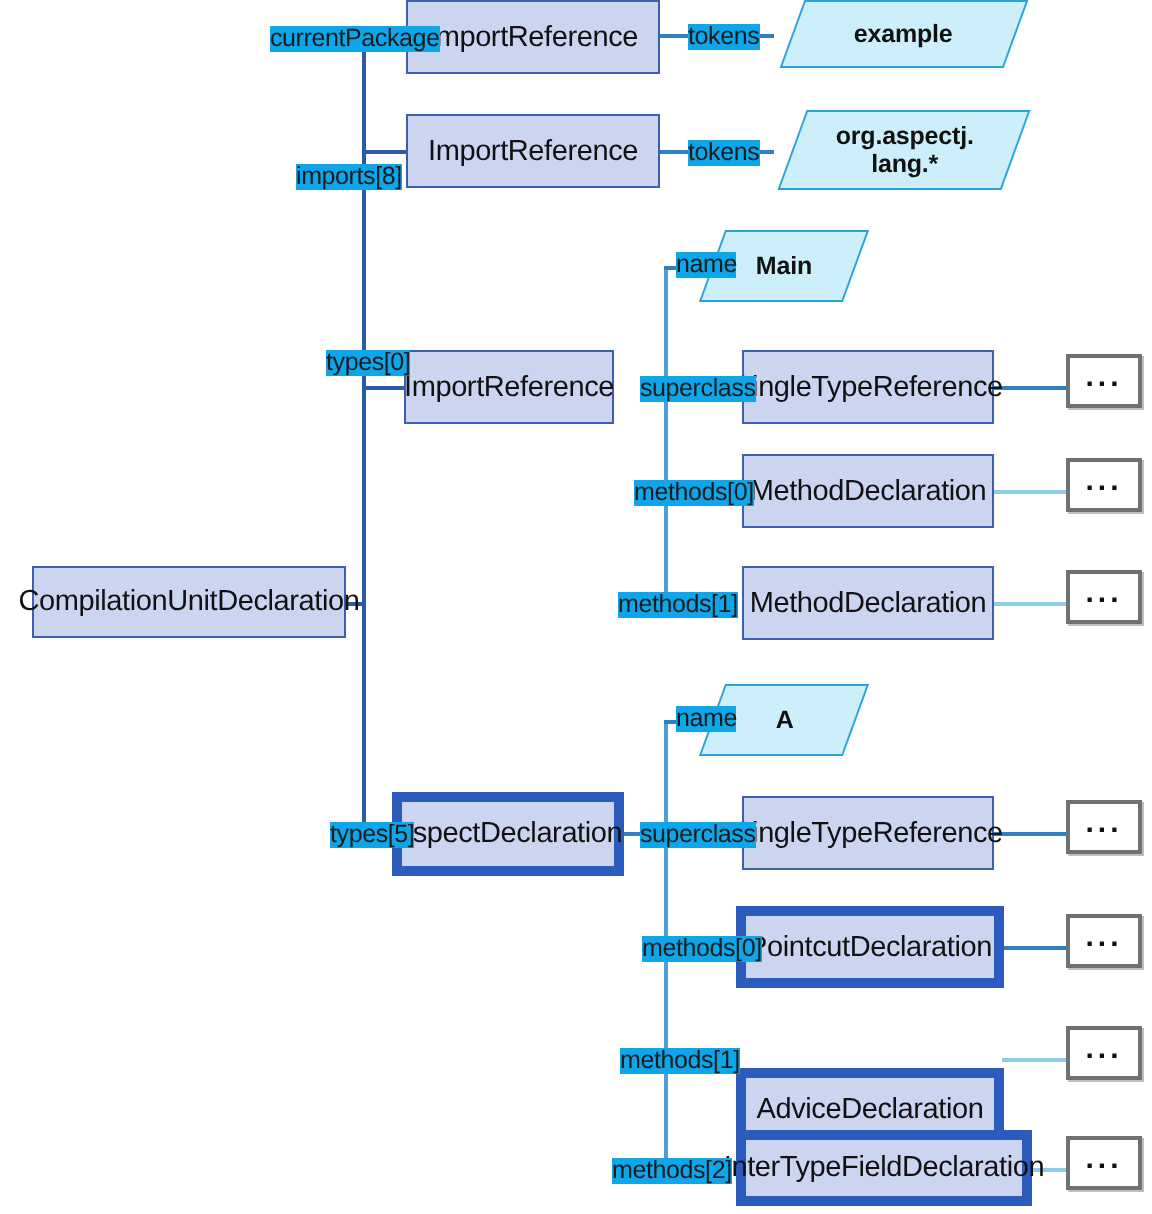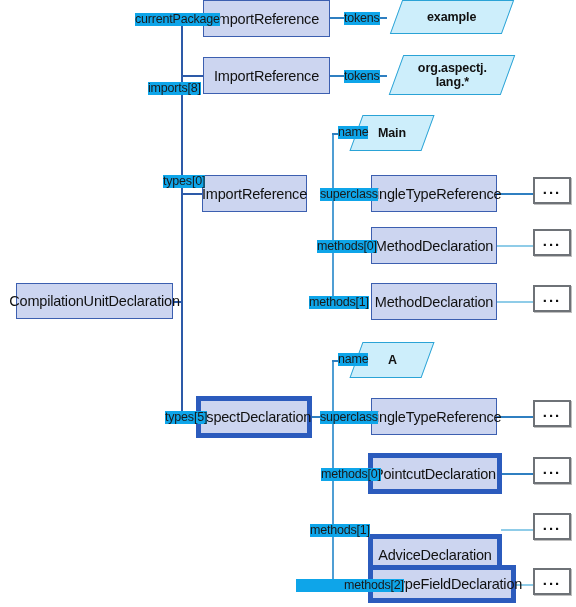--- a/index.html
+++ b/index.html
@@ -211,15 +211,15 @@
   <div class="elabel" style="left:338px;top:126px;">name</div>
   <div class="elabel" style="left:338px;top:353px;">name</div>
 
   <div class="elabel" style="left:320px;top:188px;">superclass</div>
   <div class="elabel" style="left:320px;top:411px;">superclass</div>
 
   <div class="elabel" style="left:317px;top:240px;">methods[0]</div>
   <div class="elabel" style="left:309px;top:296px;">methods[1]</div>
   <div class="elabel" style="left:321px;top:468px;">methods[0]</div>
   <div class="elabel" style="left:310px;top:524px;">methods[1]</div>
-  <div class="elabel" style="left:296px;top:579px;padding-left:48px;">methods[2]</div>
+  <div class="elabel" style="left:306px;top:579px;">methods[2]</div>
 
 </div>
 
 </body></html>

